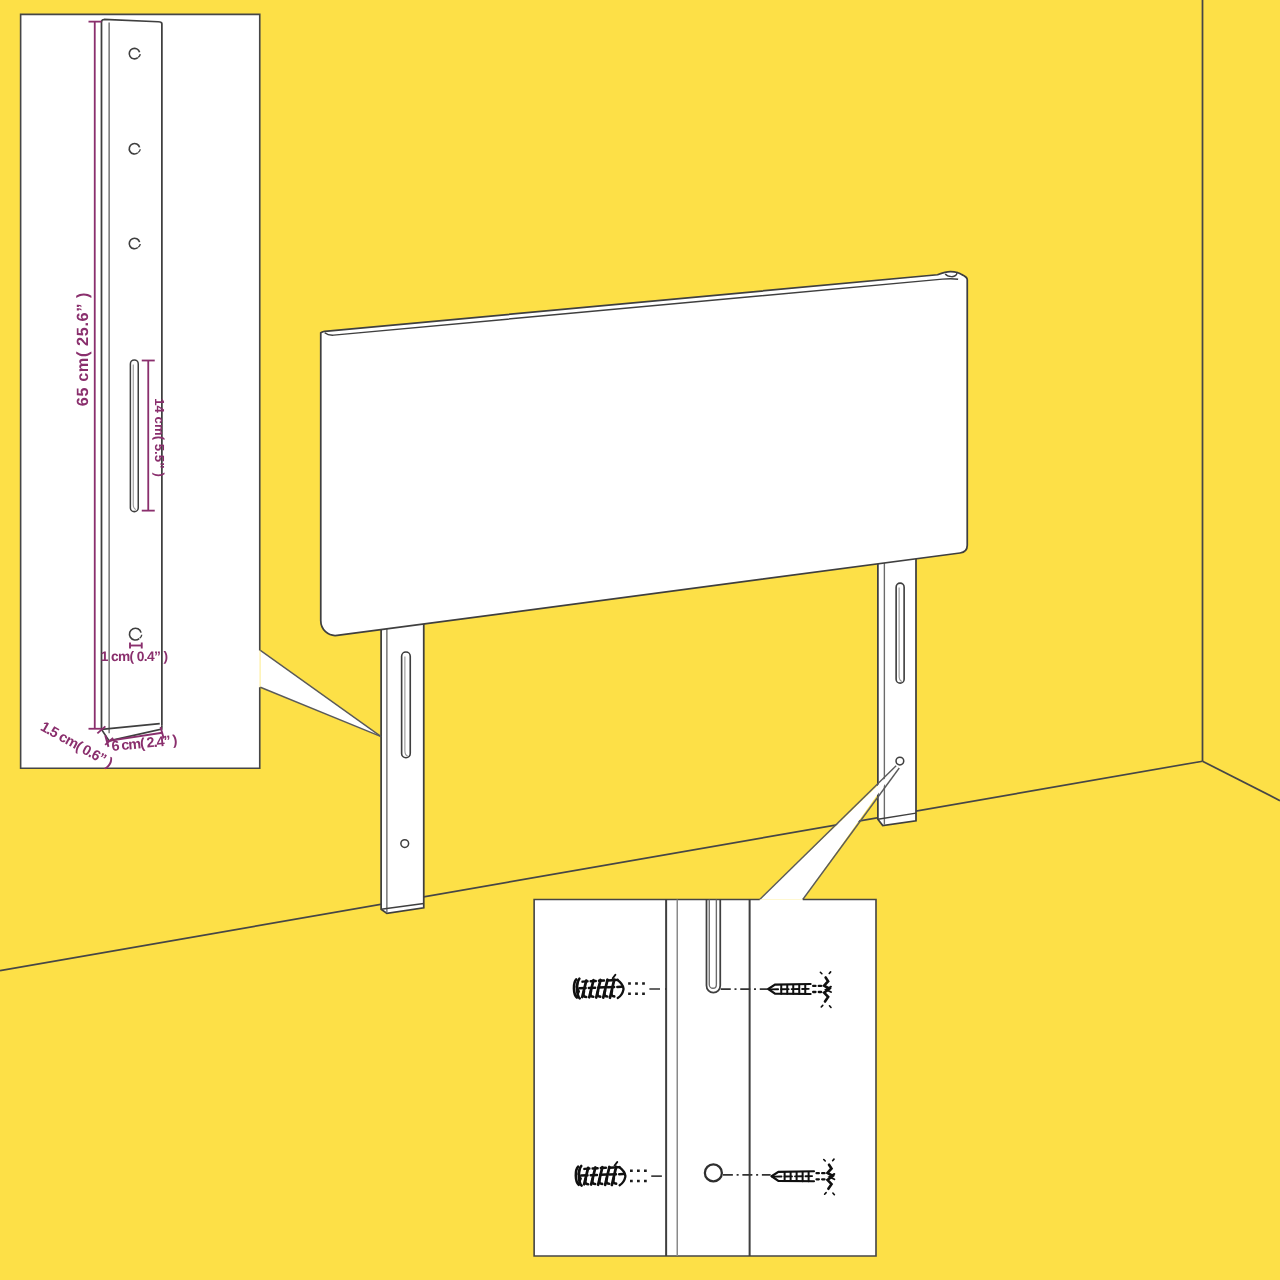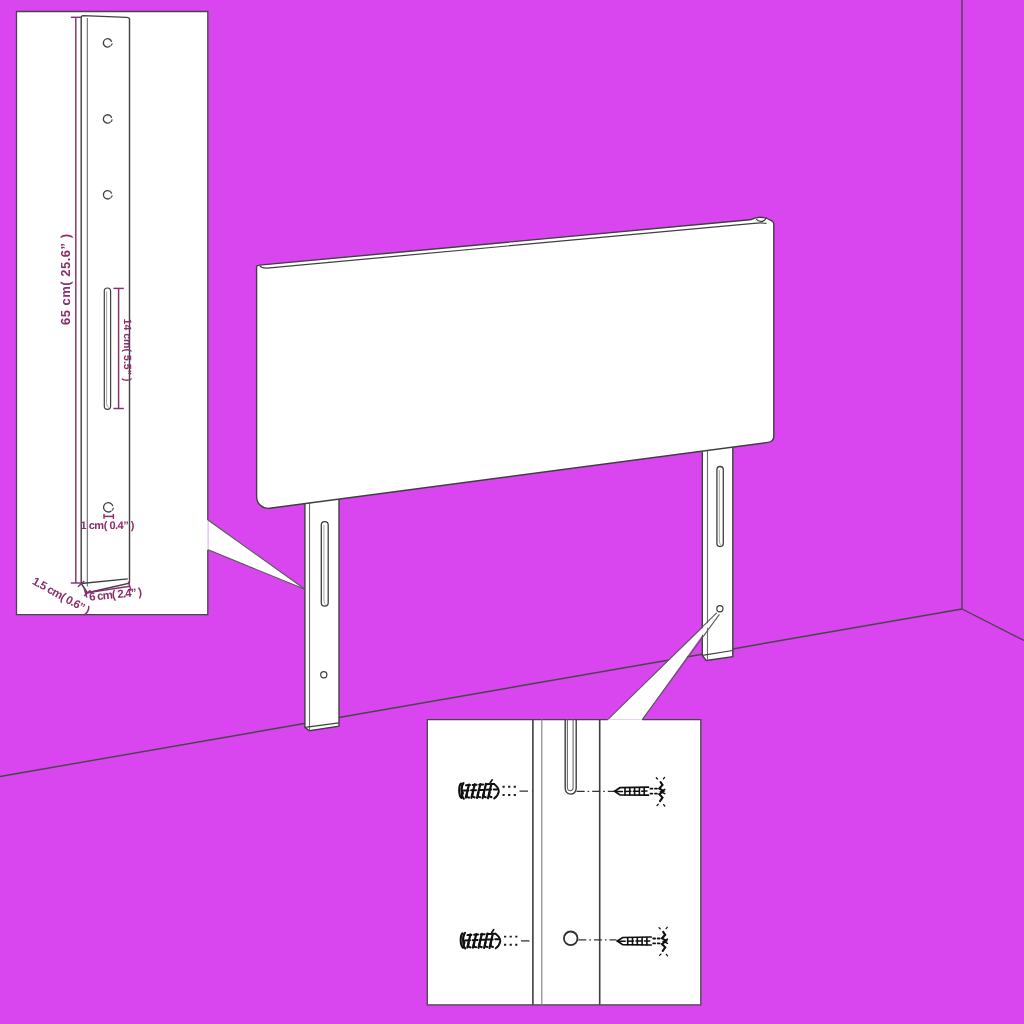--- a/index.html
+++ b/index.html
@@ -1,16 +1,16 @@
 <!DOCTYPE html>
 <html><head>
 <meta charset="utf-8">
 <style>
   html,body{margin:0;padding:0;background:#ffffff;}
-  #stage{position:relative;width:1024px;height:1024px;background:#d946ef;overflow:hidden;}
+  #stage{position:relative;width:1024px;height:1024px;background:#fde047;overflow:hidden;}
   text{font-family:"Liberation Sans",sans-serif;font-weight:bold;fill:#8a2f6d;text-rendering:geometricPrecision;}
 </style>
 </head>
 <body>
 <div id="stage">
 <svg width="1024" height="1024" viewBox="0 0 1024 1024" fill="none">
 
   <path d="M962,0 V609" stroke="#464646" stroke-width="1.4"></path>
 
   <path d="M962,609 L0,776.5" stroke="#464646" stroke-width="1.4"></path>

